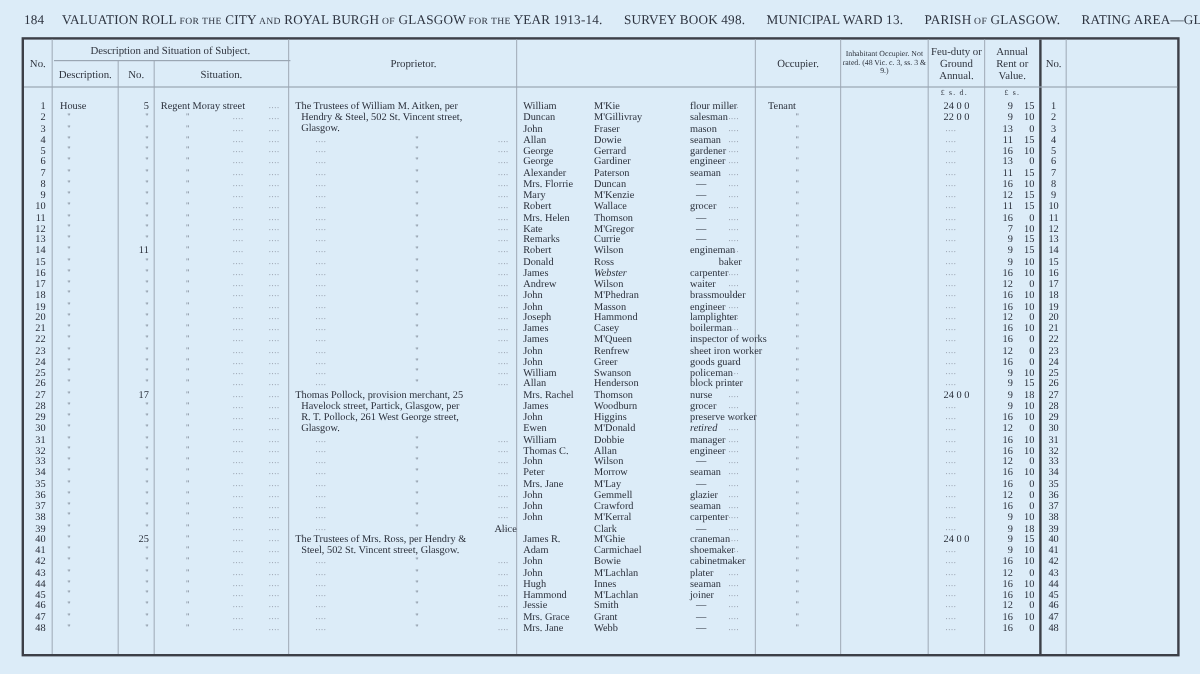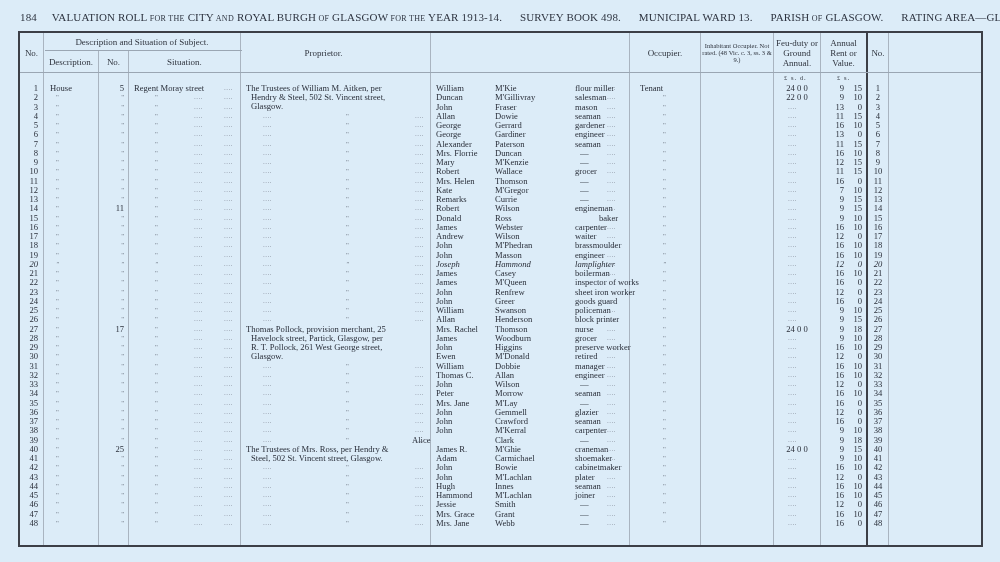--- a/index.html
+++ b/index.html
@@ -81,21 +81,21 @@
   <div class="col" style="left:868px"></div>
 
   <div class="hdr-rule"></div>
   <div class="hdr-sub-rule"></div>
 
   <div class="hcell" style="left:0;width:23px;top:0;height:39px">No.</div>
   <div class="hcell" style="left:24px;width:196px;top:0;height:17px">Description and Situation of Subject.</div>
   <div class="hcell" style="left:24px;width:54px;top:18px;height:21px">Description.</div>
   <div class="hcell" style="left:79px;width:29px;top:18px;height:21px">No.</div>
   <div class="hcell" style="left:109px;width:111px;top:18px;height:21px">Situation.</div>
-  <div class="hcell" style="left:209px;width:189px;top:0;height:39px">Proprietor.</div>
+  <div class="hcell" style="left:230px;width:189px;top:0;height:39px">Proprietor.</div>
   <div class="hcell" style="left:610px;width:70px;top:0;height:39px">Occupier.</div>
   <div class="hcell small" style="left:682px;width:70px;top:0;height:39px">Inhabitant Occupier. Not rated. (48 Vic. c. 3, ss. 3 &amp; 9.)</div>
   <div class="hcell" style="left:754px;width:46px;top:0;height:39px">Feu-duty or Ground Annual.</div>
   <div class="hcell" style="left:801px;width:45px;top:0;height:39px">Annual Rent or Value.</div>
   <div class="hcell" style="left:848px;width:20px;top:0;height:39px">No.</div>
 
   <span class="unit" style="left:764px">£  s.  d.</span>
   <span class="unit" style="left:817px">£  s.</span>
 
   <div class="rows" id="rows">
@@ -393,21 +393,21 @@
         <span class="r" style="left: 0px; width: 18px;">16</span>
         <span class="ditto" style="left: 36px;">"</span>
         <span class="r ditto" style="left: 78px; width: 26px;">"</span>
         <span class="ditto" style="left: 135px;">"</span>
         <span class="dots" style="left: 174px;">....</span>
         <span class="dots" style="left: 204px;">....</span>
         <span class="dots" style="left: 243px;">....</span>
         <span class="ditto" style="left: 326px;">"</span>
         <span class="dots" style="left: 395px;">....</span>
         <span style="left: 416px;">James</span>
-        <span style="left: 475px;">Webster</span>
+        <span style="left: 475px; font-style: italic;">Webster</span>
         <span style="left: 555px;">carpenter</span>
         <span class="dots" style="left: 587px;">....</span>
         <span class="ditto" style="left: 643px;">"</span>
         <span class="dots" style="left: 768px;">....</span>
         <span class="r" style="left: 806px; width: 18px;">16</span>
         <span class="r" style="left: 826px; width: 16px;">10</span>
         <span class="c" style="left: 848px; width: 20px;">16</span>
       </div>
       <div class="row" style="top: 148px;">
         <span class="r" style="left: 0px; width: 18px;">17</span>
@@ -462,21 +462,21 @@
         <span style="left: 416px;">John</span>
         <span style="left: 475px;">Masson</span>
         <span style="left: 555px;">engineer</span>
         <span class="dots" style="left: 587px;">....</span>
         <span class="ditto" style="left: 643px;">"</span>
         <span class="dots" style="left: 768px;">....</span>
         <span class="r" style="left: 806px; width: 18px;">16</span>
         <span class="r" style="left: 826px; width: 16px;">10</span>
         <span class="c" style="left: 848px; width: 20px;">19</span>
       </div>
-      <div class="row" style="top: 175.75px; font-style: italic;">
+      <div class="row" style="top: 175.75px;">
         <span class="r" style="left: 0px; width: 18px;">20</span>
         <span class="ditto" style="left: 36px;">"</span>
         <span class="r ditto" style="left: 78px; width: 26px;">"</span>
         <span class="ditto" style="left: 135px;">"</span>
         <span class="dots" style="left: 174px;">....</span>
         <span class="dots" style="left: 204px;">....</span>
         <span class="dots" style="left: 243px;">....</span>
         <span class="ditto" style="left: 326px;">"</span>
         <span class="dots" style="left: 395px;">....</span>
         <span style="left: 416px;">Joseph</span>
@@ -660,21 +660,21 @@
       </div>
       <div class="row" style="top: 268.25px;">
         <span class="r" style="left: 0px; width: 18px;">30</span>
         <span class="ditto" style="left: 36px;">"</span>
         <span class="r ditto" style="left: 78px; width: 26px;">"</span>
         <span class="ditto" style="left: 135px;">"</span>
         <span class="dots" style="left: 174px;">....</span>
         <span class="dots" style="left: 204px;">....</span>
         <span style="left: 416px;">Ewen</span>
         <span style="left: 475px;">M'Donald</span>
-        <span style="left: 555px;">retired</span>
+        <span style="left: 555px; font-style: italic;">retired</span>
         <span class="dots" style="left: 587px;">....</span>
         <span class="ditto" style="left: 643px;">"</span>
         <span class="dots" style="left: 768px;">....</span>
         <span class="r" style="left: 806px; width: 18px;">12</span>
         <span class="r" style="left: 826px; width: 16px;">0</span>
         <span class="c" style="left: 848px; width: 20px;">30</span>
       </div>
       <div class="row" style="top: 277.5px;">
         <span class="r" style="left: 0px; width: 18px;">31</span>
         <span class="ditto" style="left: 36px;">"</span>

